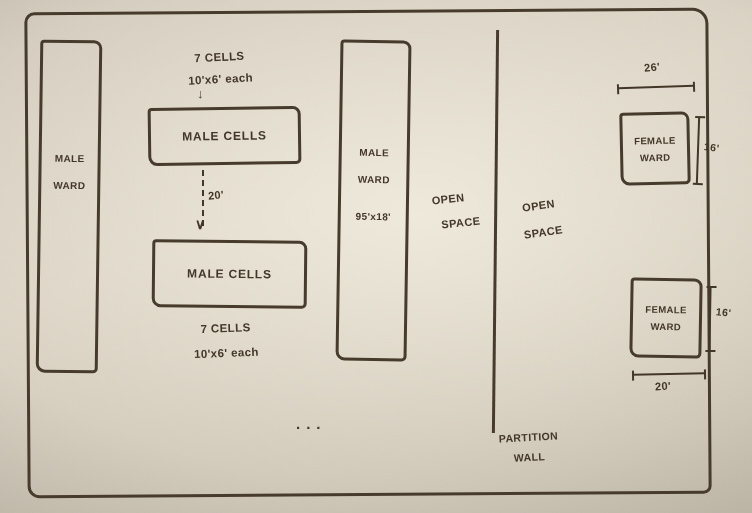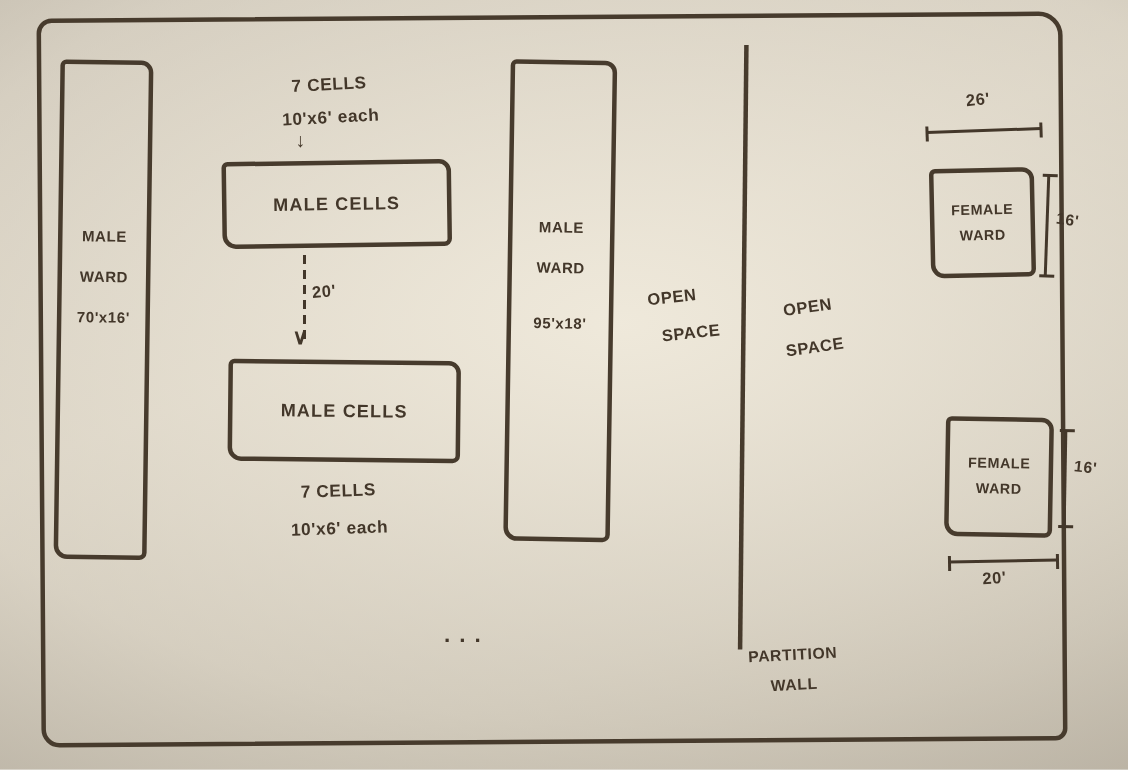--- a/index.html
+++ b/index.html
@@ -87,21 +87,20 @@
 <body>
 
 <div class="photo">
 
   <div class="frame"></div>
 
   <div class="room ward-left">
     <div class="lines">
       <div>MALE</div>
       <div>WARD</div>
-      <div>70'x16'</div>
     </div>
   </div>
 
   <div class="t note-top">
     <div>7 CELLS</div>
     <div>10'x6' each</div>
   </div>
   <div class="t arrow-small">↓</div>
 
   <div class="room cells-top">

